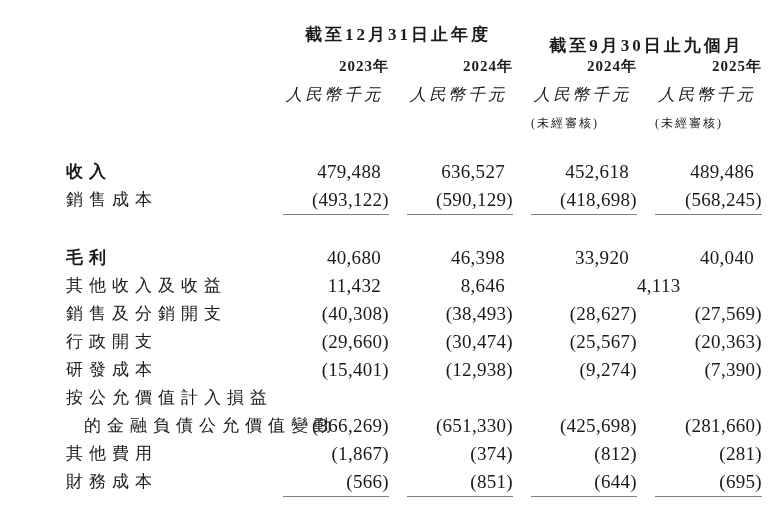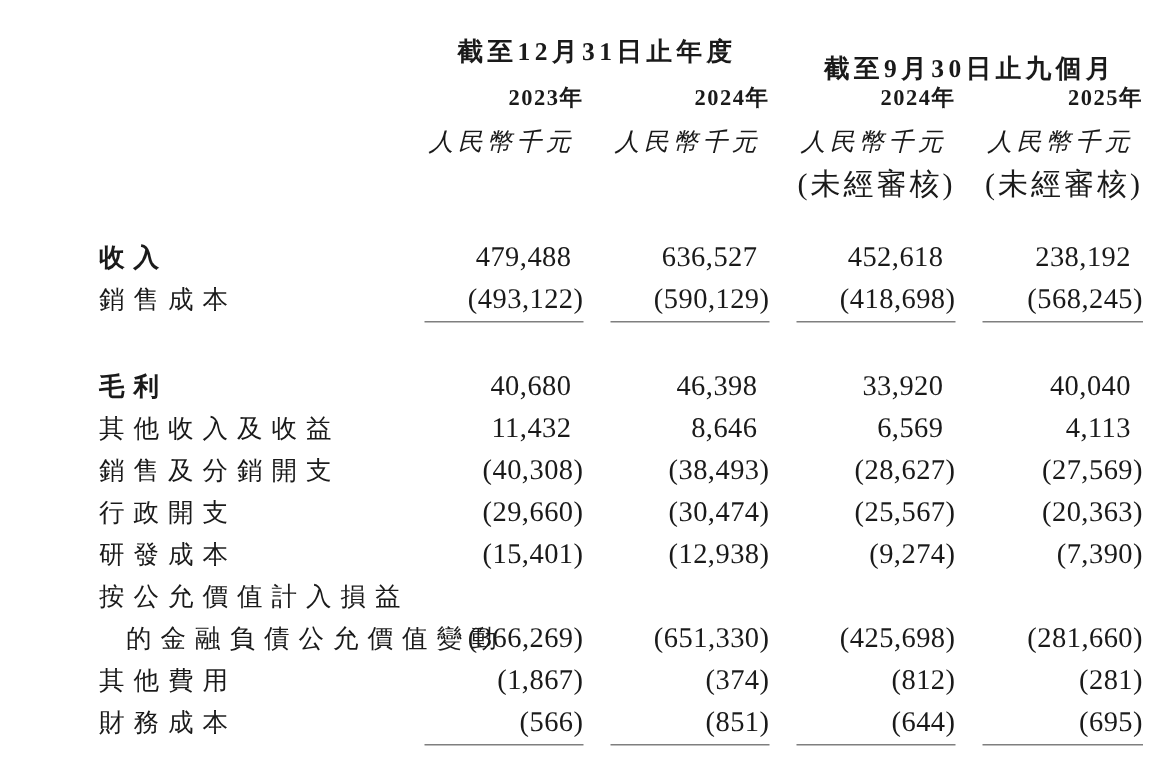--- a/index.html
+++ b/index.html
@@ -50,23 +50,22 @@
   .unit-row .cell {
     font-style: italic;
     font-size: 16.5px;
     letter-spacing: 3px;
     text-align: center;
     line-height: 22px;
     padding-right: 3px;
   }
   .note-row { height: 28px; }
   .note-row .cell {
-    font-size: 20px;
+    font-size: 12px;
     letter-spacing: 2px;
-    text-align: right;
     line-height: 22px;
   }
   .header-gap { height: 18px; }
 
   
   .data-row { height: 28px; }
   .data-row .label {
     font-size: 17px;
     letter-spacing: 6px;
     line-height: 28px;
@@ -133,21 +132,21 @@
 
   <div id="rows-container">
       <div class="grid data-row bold">
         <div class="cell label">收入</div>
         <div class="cell num pad">479,488</div>
         <div></div>
         <div class="cell num pad">636,527</div>
         <div></div>
         <div class="cell num pad">452,618</div>
         <div></div>
-        <div class="cell num pad">238,192</div>
+        <div class="cell num pad">489,486</div>
       </div>
       <div class="grid data-row underlined">
         <div class="cell label">銷售成本</div>
         <div class="cell num">(493,122)</div>
         <div></div>
         <div class="cell num">(590,129)</div>
         <div></div>
         <div class="cell num">(418,698)</div>
         <div></div>
         <div class="cell num">(568,245)</div>
@@ -162,21 +161,20 @@
         <div class="cell num pad">33,920</div>
         <div></div>
         <div class="cell num pad">40,040</div>
       </div>
       <div class="grid data-row">
         <div class="cell label">其他收入及收益</div>
         <div class="cell num pad">11,432</div>
         <div></div>
         <div class="cell num pad">8,646</div>
         <div></div>
-        <div class="cell num pad">6,569</div>
         <div></div>
         <div class="cell num pad">4,113</div>
       </div>
       <div class="grid data-row">
         <div class="cell label">銷售及分銷開支</div>
         <div class="cell num">(40,308)</div>
         <div></div>
         <div class="cell num">(38,493)</div>
         <div></div>
         <div class="cell num">(28,627)</div>

